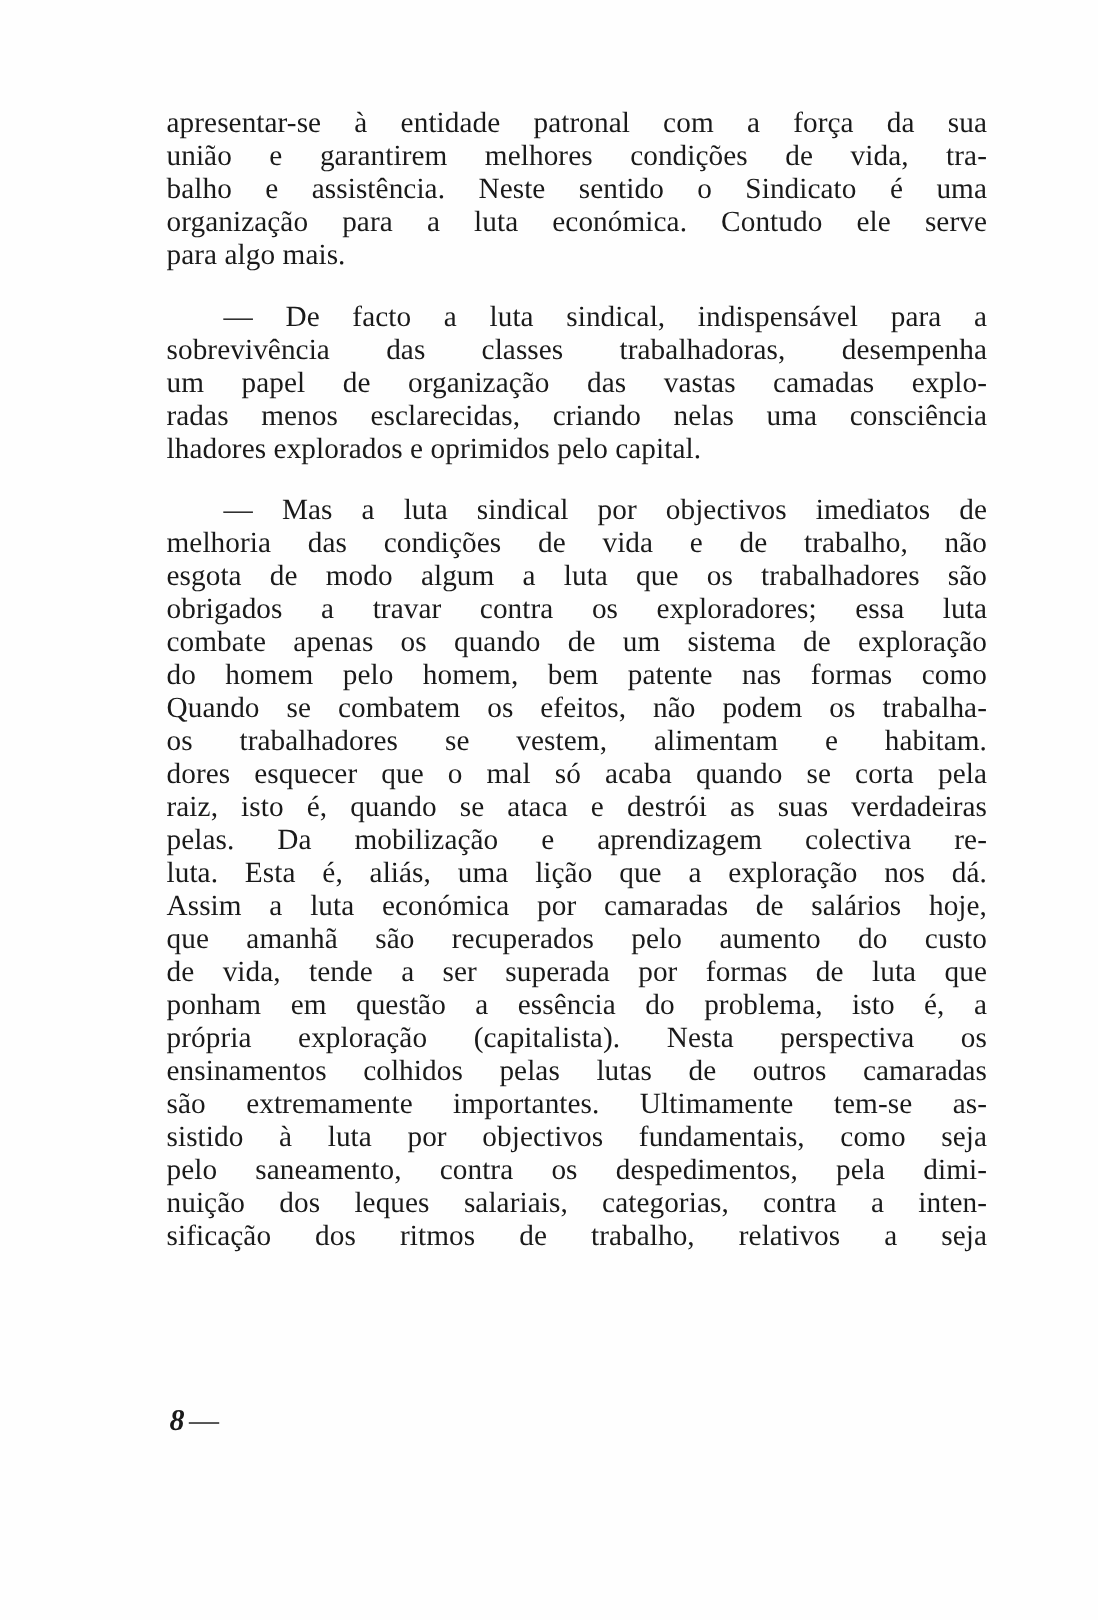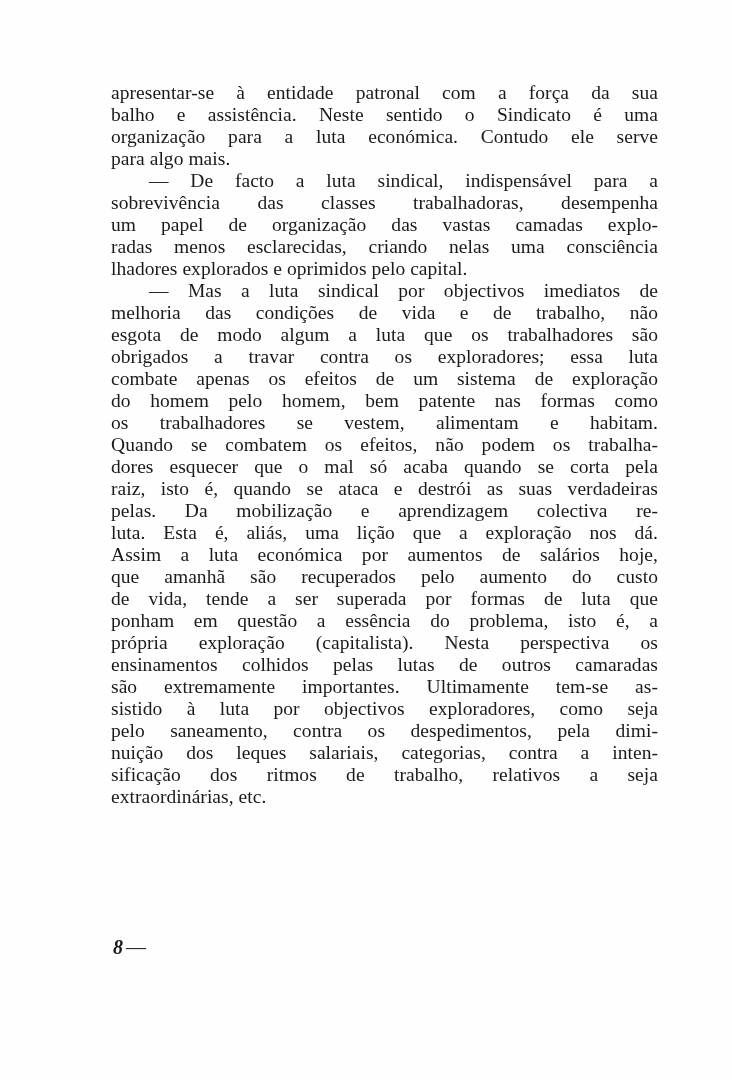--- a/index.html
+++ b/index.html
@@ -18,27 +18,28 @@
     .page {
       position: absolute;
       left: 0; top: 0;
       width: 732px;
       height: 1080px;
       background: #fefefe;
     }
     .text-block {
       position: absolute;
       left: 111px;
-      top: 82px;
+      top: 72px;
       width: 547px;
     }
     .paragraph {
       margin: 0;
     }
     .paragraph + .paragraph {
+      margin-top: 19px;
     }
     .line {
       display: block;
       height: 22px;
       line-height: 22px;
       font-size: 19.5px;
       white-space: nowrap;
       text-align: justify;
       text-align-last: justify;
       letter-spacing: 0.05px;
@@ -66,54 +67,54 @@
       margin-left: 3px;
     }
   </style>
 </head>
 <body>
 
 <div class="page">
   <div class="text-block" id="text-block">
       <p class="paragraph">
         <span class="line"><span class="seg">apresentar-se à entidade patronal com a força da sua</span></span>
+        <span class="line"><span class="seg">união e garantirem melhores condições de vida, tra-</span></span>
         <span class="line"><span class="seg">balho e assistência. Neste sentido o </span><span class="seg italic">Sindicato</span><span class="seg"> é uma</span></span>
         <span class="line"><span class="seg">organização para a luta económica. </span><span class="seg italic">Contudo ele serve</span></span>
         <span class="line last"><span class="seg italic">para algo mais</span><span class="seg">.</span></span>
       </p>
       <p class="paragraph">
         <span class="line indent"><span class="seg">— De facto a luta sindical, indispensável para a</span></span>
         <span class="line"><span class="seg">sobrevivência das classes trabalhadoras, desempenha</span></span>
         <span class="line"><span class="seg">um papel de organização das vastas camadas explo-</span></span>
         <span class="line"><span class="seg">radas menos esclarecidas, criando nelas uma consciência</span></span>
         <span class="line last"><span class="seg">lhadores explorados e oprimidos pelo capital.</span></span>
       </p>
       <p class="paragraph">
         <span class="line indent"><span class="seg">— Mas a luta sindical por objectivos imediatos de</span></span>
         <span class="line"><span class="seg">melhoria das condições de vida e de trabalho, não</span></span>
         <span class="line"><span class="seg">esgota de modo algum a luta que os trabalhadores são</span></span>
         <span class="line"><span class="seg">obrigados a travar contra os exploradores; essa luta</span></span>
-        <span class="line"><span class="seg">combate apenas os efeitos de um sistema de exploração</span></span>
+        <span class="line"><span class="seg">combate apenas os quando de um sistema de exploração</span></span>
         <span class="line"><span class="seg">do homem pelo homem, bem patente nas formas como</span></span>
+        <span class="line"><span class="seg">Quando se combatem os efeitos, não podem os trabalha-</span></span>
         <span class="line"><span class="seg">os trabalhadores se vestem, alimentam e habitam.</span></span>
-        <span class="line"><span class="seg">Quando se combatem os efeitos, não podem os trabalha-</span></span>
         <span class="line"><span class="seg">dores esquecer que o mal só acaba quando se corta pela</span></span>
         <span class="line"><span class="seg">raiz, isto é, quando se ataca e destrói as suas verdadeiras</span></span>
         <span class="line"><span class="seg">pelas. Da mobilização e aprendizagem colectiva re-</span></span>
         <span class="line"><span class="seg">luta. Esta é, aliás, uma lição que a exploração nos dá.</span></span>
-        <span class="line"><span class="seg">Assim a luta económica por aumentos de salários hoje,</span></span>
+        <span class="line"><span class="seg">Assim a luta económica por camaradas de salários hoje,</span></span>
         <span class="line"><span class="seg">que amanhã são recuperados pelo aumento do custo</span></span>
         <span class="line"><span class="seg">de vida, tende a ser superada por formas de luta que</span></span>
         <span class="line"><span class="seg">ponham em questão a essência do problema, isto é, a</span></span>
         <span class="line"><span class="seg">própria </span><span class="seg italic">exploração (capitalista)</span><span class="seg">. Nesta perspectiva os</span></span>
         <span class="line"><span class="seg">ensinamentos colhidos pelas lutas de outros camaradas</span></span>
         <span class="line"><span class="seg">são extremamente importantes. Ultimamente tem-se as-</span></span>
-        <span class="line"><span class="seg">sistido à luta por objectivos exploradores, como seja</span></span>
+        <span class="line"><span class="seg">sistido à luta por objectivos fundamentais, como seja</span></span>
         <span class="line"><span class="seg">pelo saneamento, contra os despedimentos, pela dimi-</span></span>
         <span class="line"><span class="seg">nuição dos leques salariais, categorias, contra a inten-</span></span>
         <span class="line"><span class="seg">sificação dos ritmos de trabalho, relativos a seja</span></span>
-        <span class="line last"><span class="seg">extraordinárias, etc.</span></span>
       </p>
     </div>
   <div class="page-number">
     <span>8</span><span class="dash">—</span>
   </div>
 </div>
 
 </body></html>

